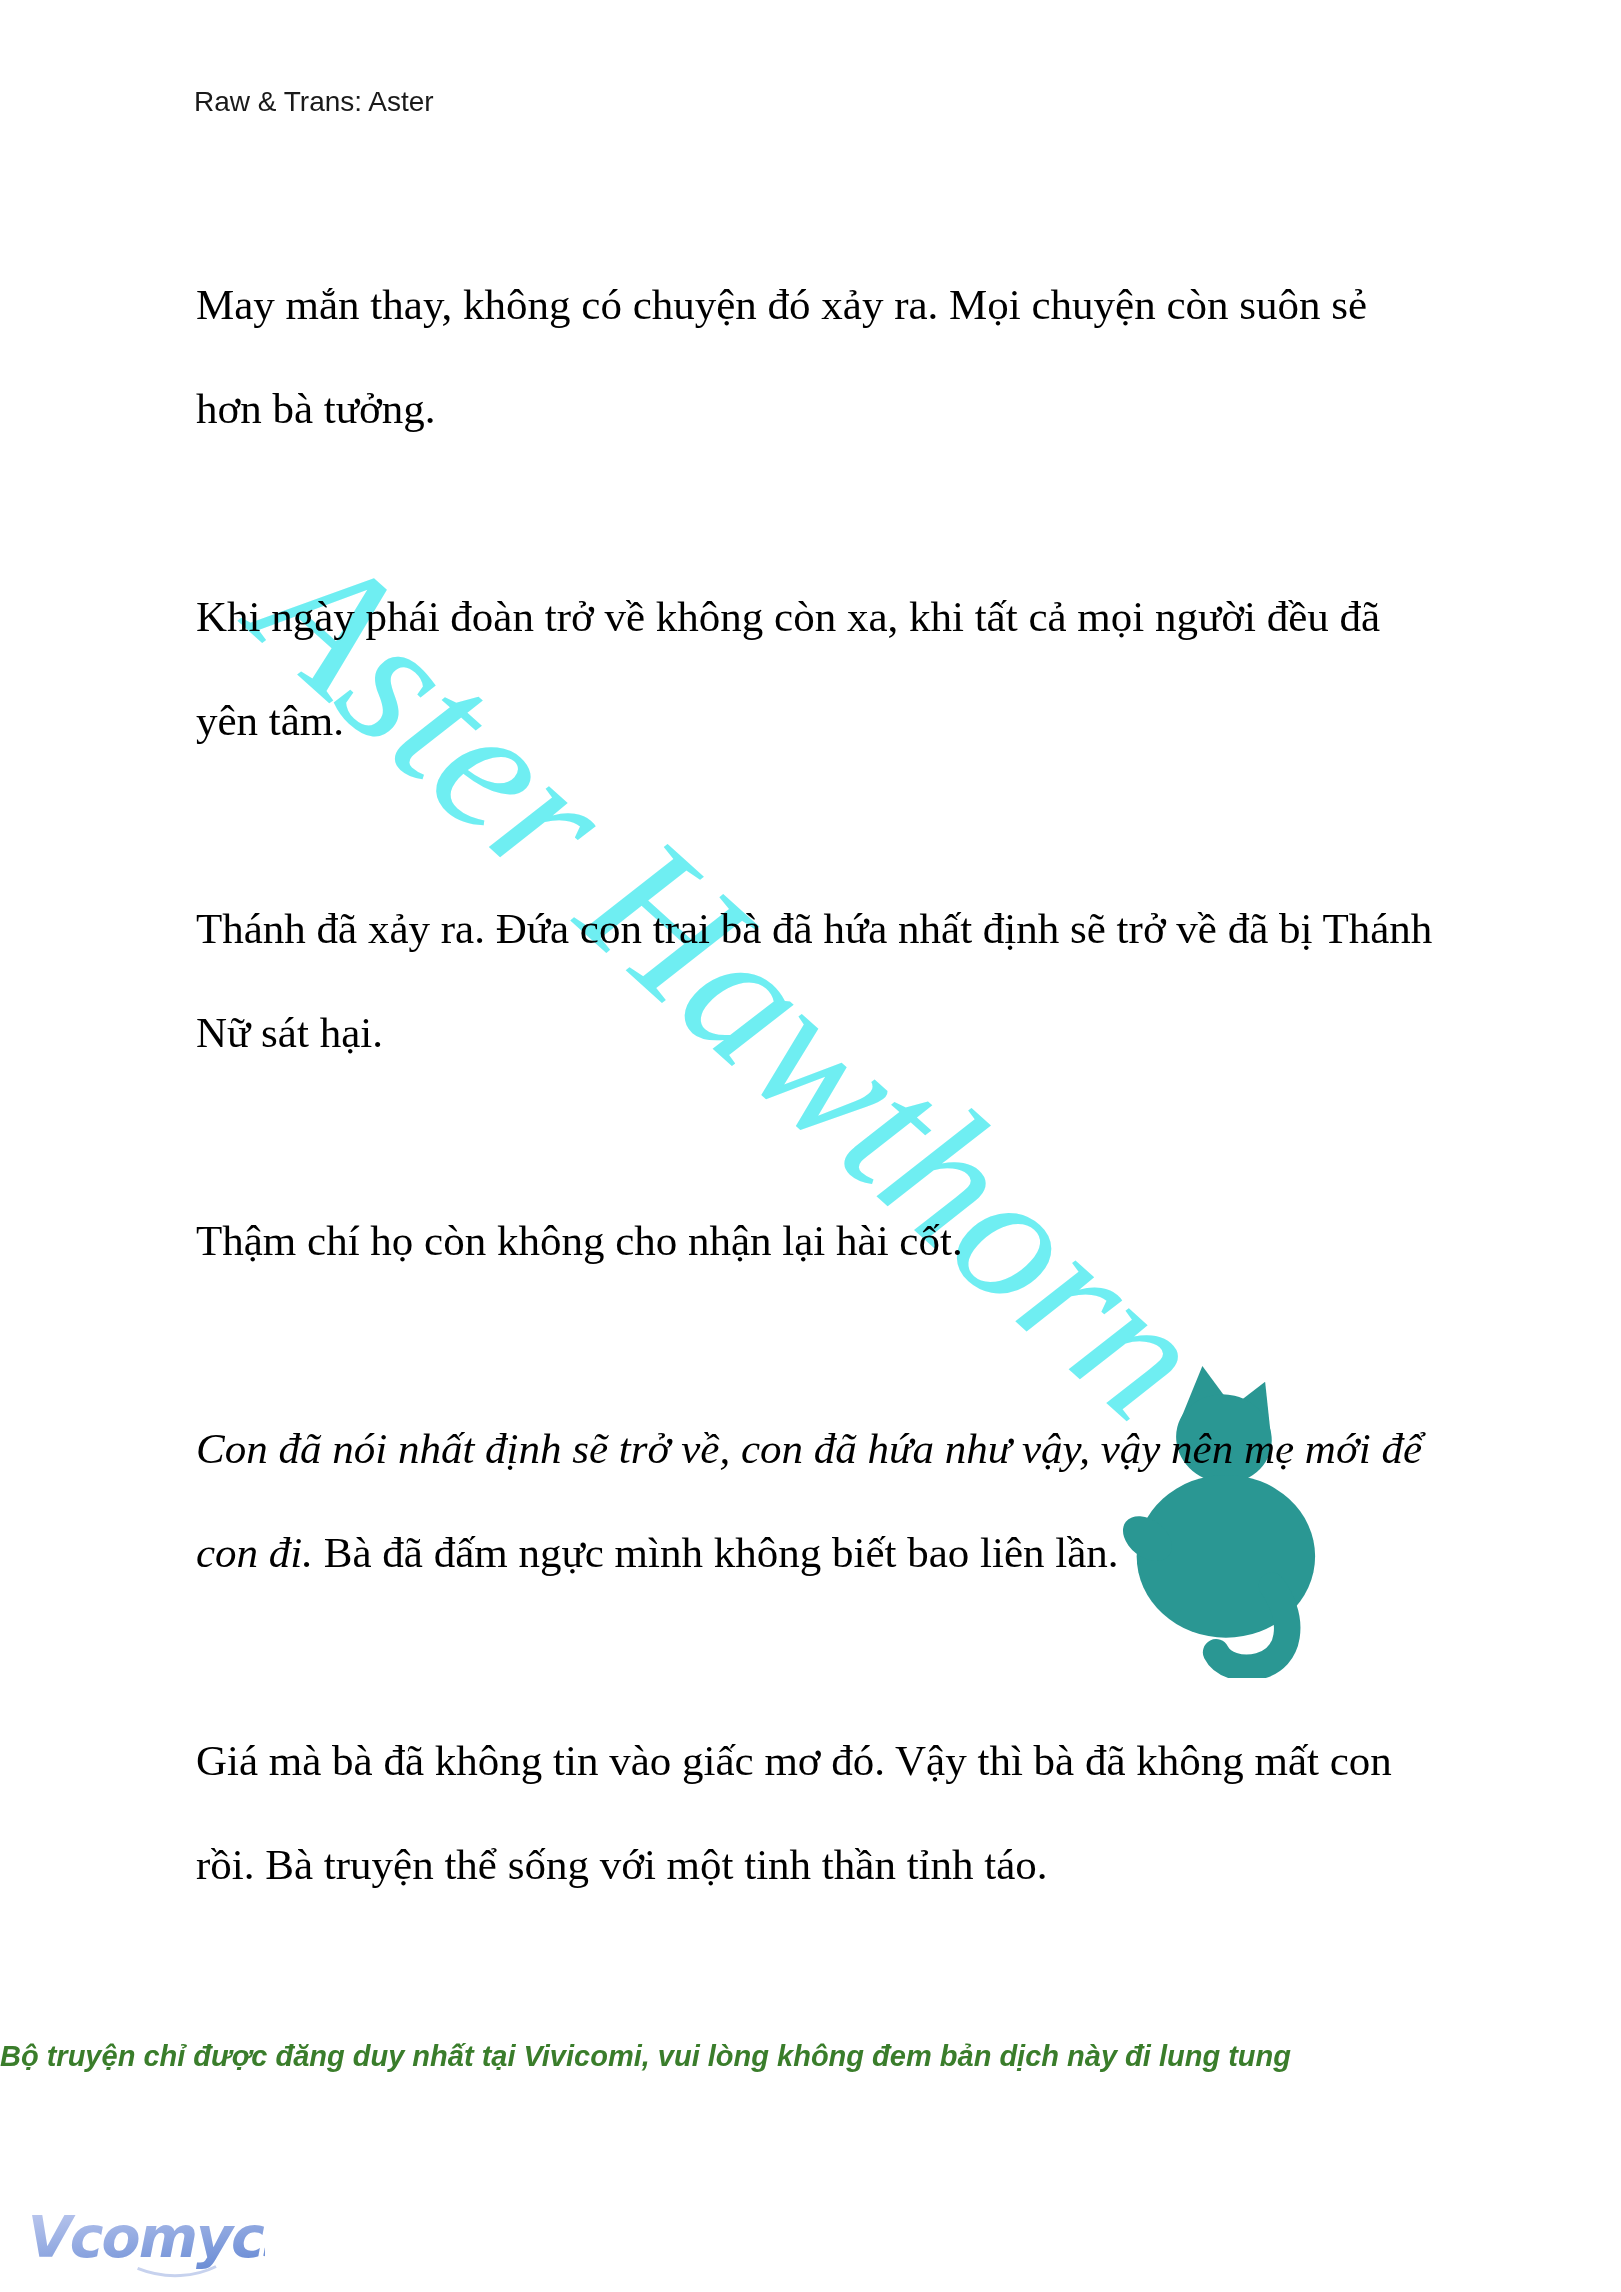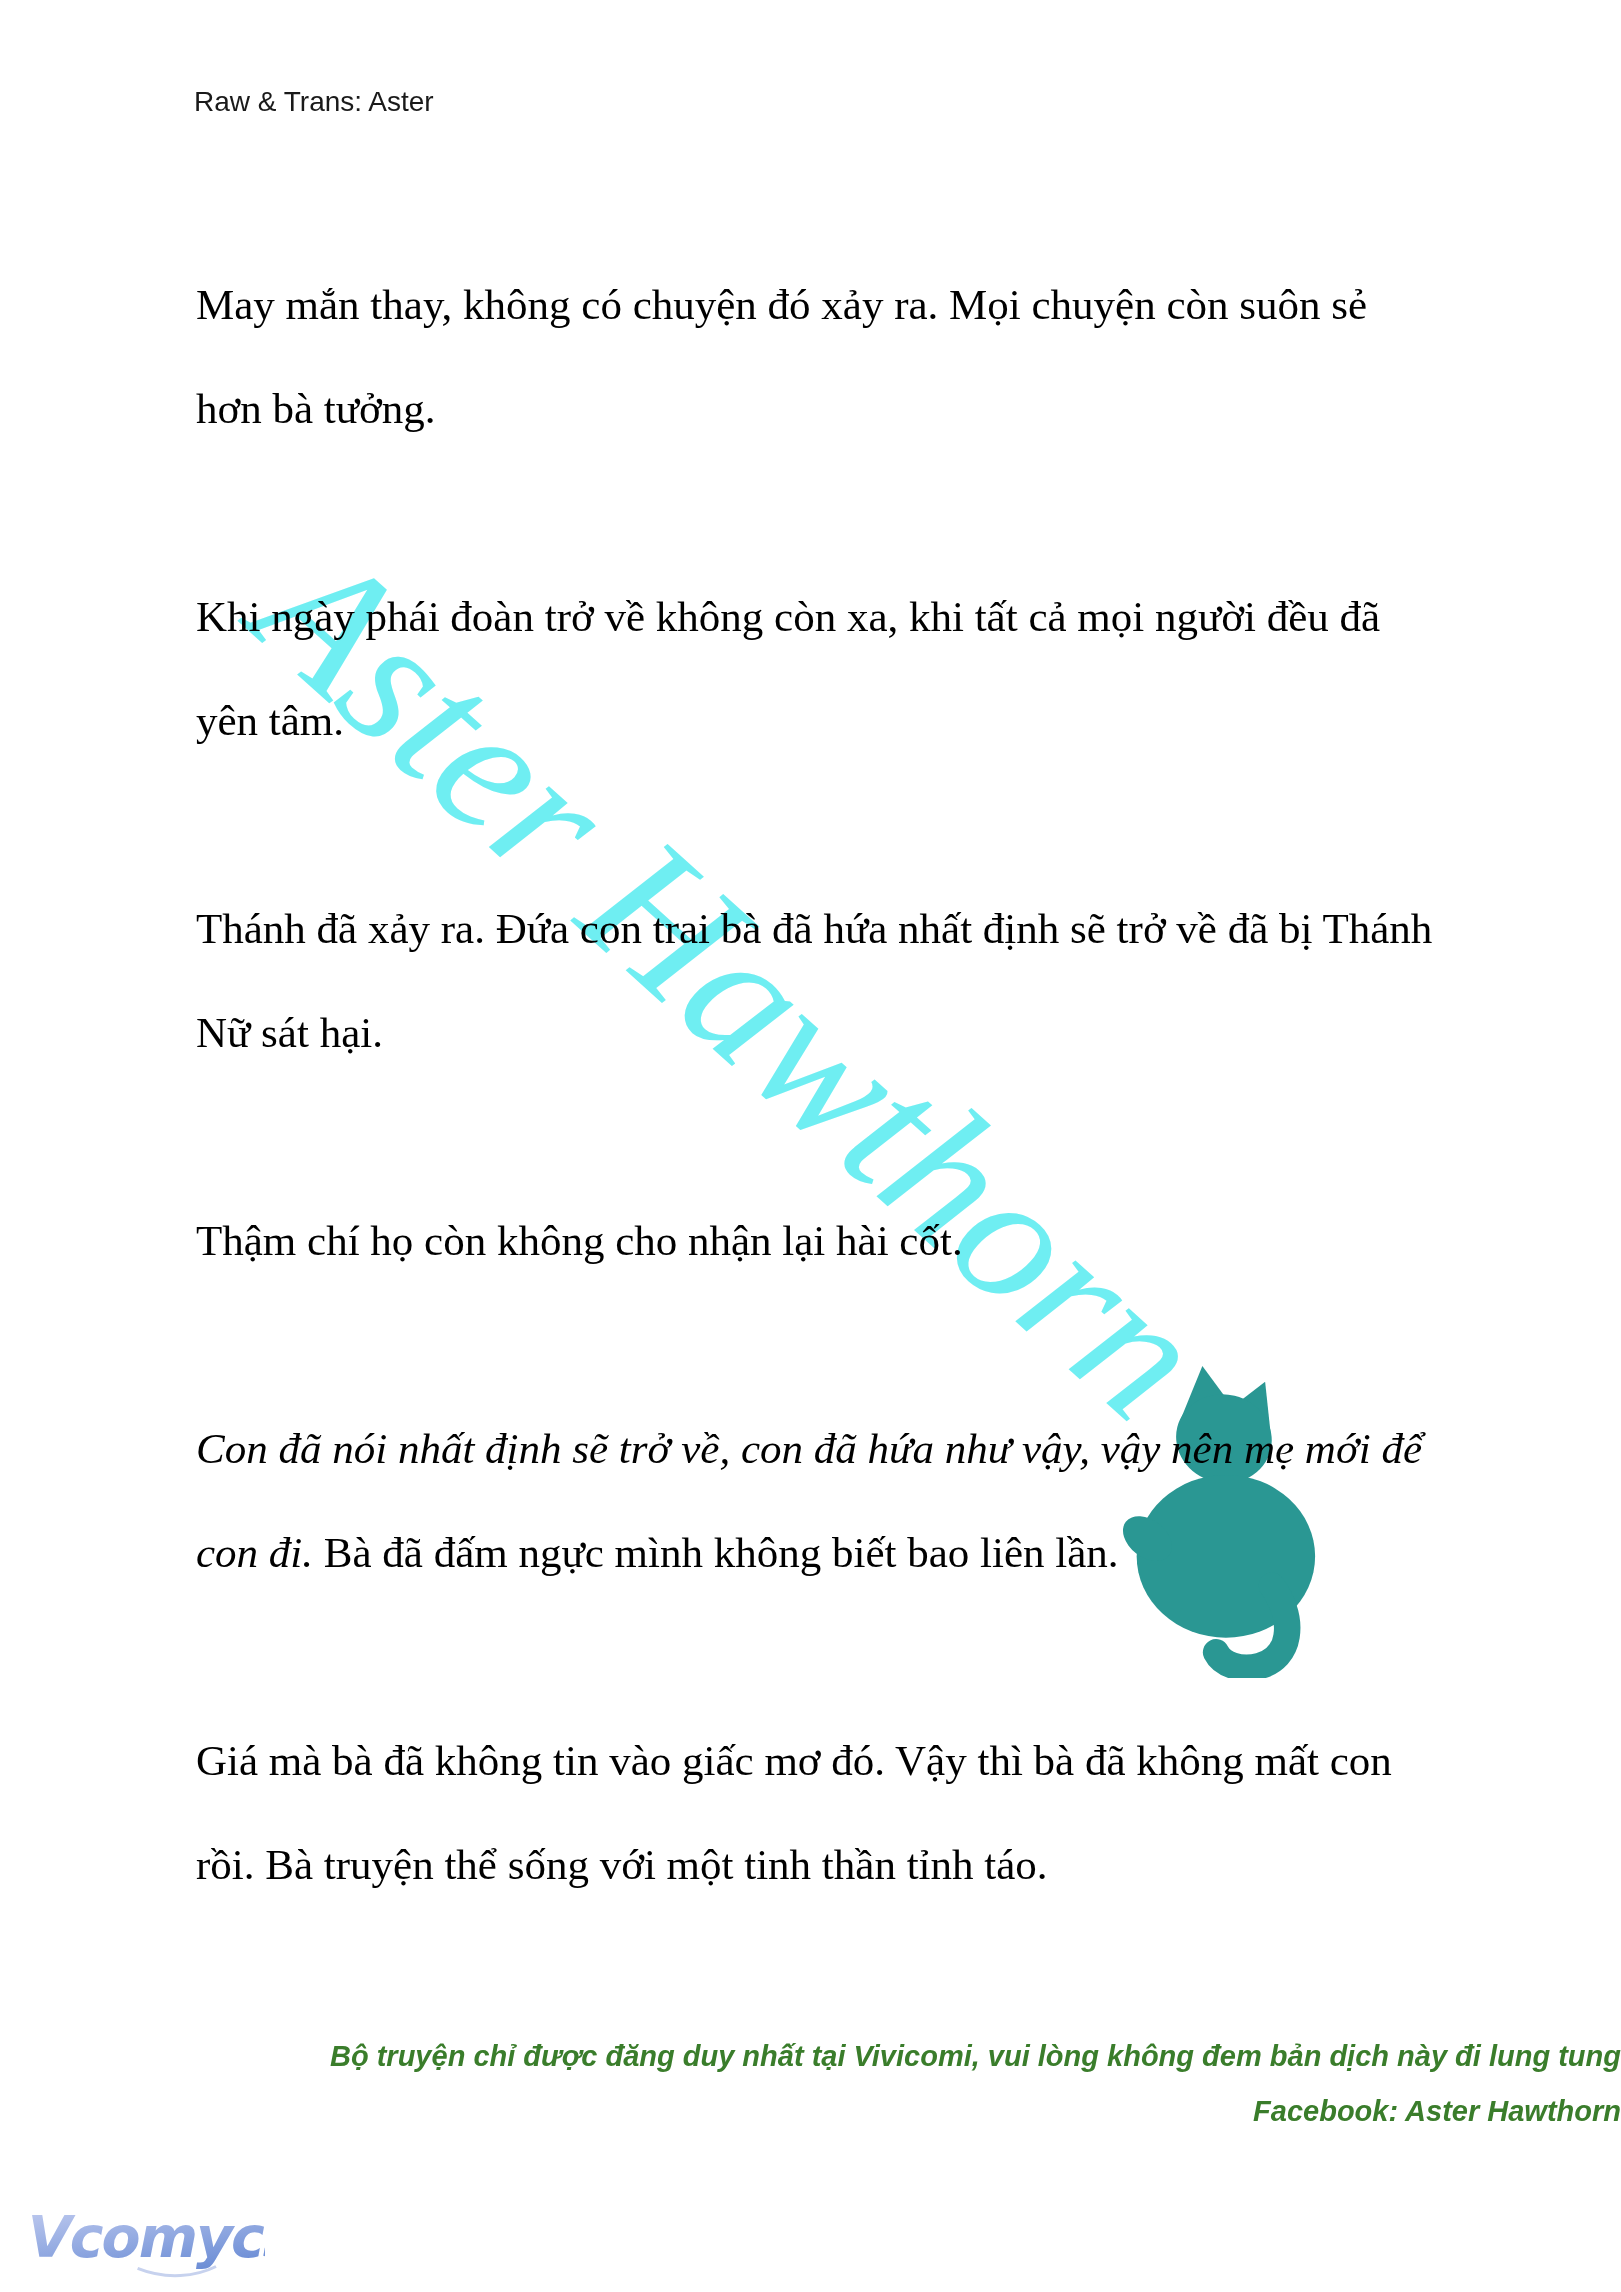--- a/index.html
+++ b/index.html
@@ -25,21 +25,21 @@
   }
   .content {
     position:absolute; left:196px; top:253px; width:1237px;
     z-index:3;
     font-size:43px; line-height:104px; color:#000;
   }
   .content p { margin:0 0 104px 0; }
   .content p .em { font-style:italic; }
   .doc-footer {
     position:absolute; left:0; right:0; top:2029px;
-    text-align:right; z-index:3;
+    text-align:left; z-index:3;
     font-family:"Liberation Sans", sans-serif;
     font-weight:bold; font-style:italic;
     font-size:29px; line-height:55px;
   }
   .logo {
     position:absolute; left:19.6px; top:2190px; z-index:3;
   }
 </style>
 </head>
 <body>
@@ -72,21 +72,20 @@
     <p>May mắn thay, không có chuyện đó xảy ra. Mọi chuyện còn suôn sẻ hơn bà tưởng.</p>
     <p>Khi ngày phái đoàn trở về không còn xa, khi tất cả mọi người đều đã yên tâm.</p>
     <p>Thánh đã xảy ra. Đứa con trai bà đã hứa nhất định sẽ trở về đã bị Thánh Nữ sát hại.</p>
     <p>Thậm chí họ còn không cho nhận lại hài cốt.</p>
     <p><span class="em">Con đã nói nhất định sẽ trở về, con đã hứa như vậy, vậy nên mẹ mới để con đi.</span> <span>Bà đã đấm ngực mình không biết bao liên lần.</span></p>
     <p>Giá mà bà đã không tin vào giấc mơ đó. Vậy thì bà đã không mất con rồi. Bà truyện thể sống với một tinh thần tỉnh táo.</p>
   </div>
 
   <div class="doc-footer" style="color:#3a7d2b">
     <div>Bộ truyện chỉ được đăng duy nhất tại Vivicomi, vui lòng không đem bản dịch này đi lung tung</div>
-    <div>Facebook: Aster Hawthorn</div>
   </div>
 
   <svg class="logo" width="245" height="98" viewBox="0 0 250 100">
     <defs>
       <linearGradient id="logoGrad" x1="0" y1="0" x2="0.6" y2="1">
         <stop offset="0" stop-color="#c3cdf0"></stop>
         <stop offset="1" stop-color="#6e8fd6"></stop>
       </linearGradient>
     </defs>
     <text x="8" y="68" font-family="DejaVu Sans, sans-serif" font-weight="bold" font-style="italic" font-size="58" letter-spacing="-2" fill="url(#logoGrad)">Vcomycs</text>

